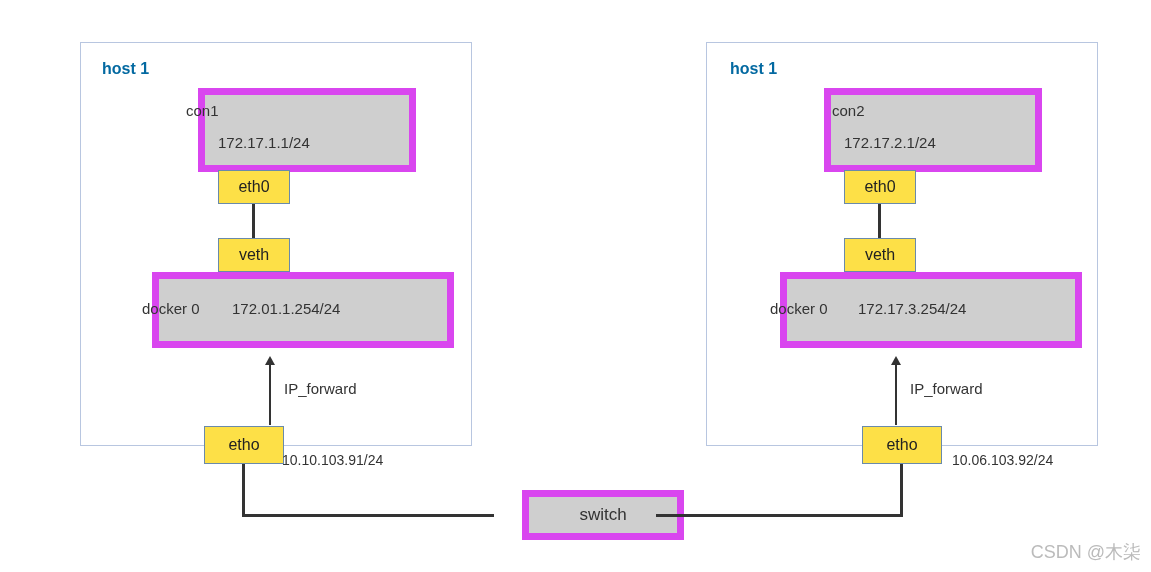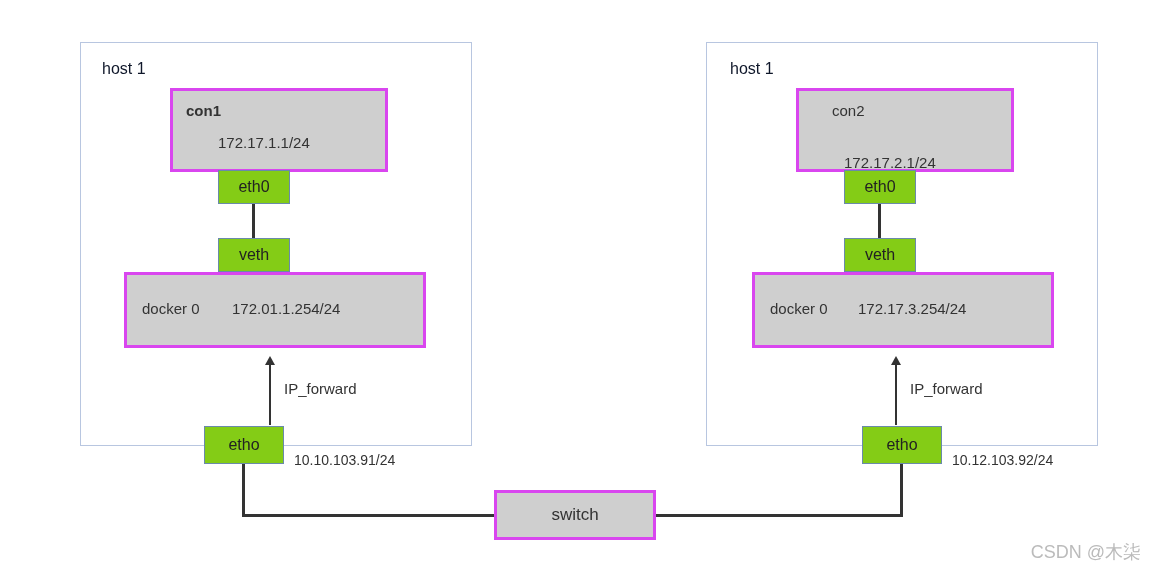--- a/index.html
+++ b/index.html
@@ -18,31 +18,33 @@
     height: 572px;
   }
   .host-box {
     position: absolute;
     border: 1px solid #b8c6e0;
     background: #fff;
   }
   .host-label {
     position: absolute;
     font-size: 16px;
-    color: #0f172a;
+    color: #0369a1;
     filter: blur(0.3px);
+    font-weight: bold;
   }
   .gray-box {
     position: absolute;
     background: #cfcfcf;
-    border: 3px solid #d946ef;
+    border: 7px solid #d946ef;
+    margin-left: 28px;
   }
   .blue-box {
     position: absolute;
-    background: #84cc16;
+    background: #fde047;
     border: 1px solid #6a8aaa;
     display: flex;
     align-items: center;
     justify-content: center;
     font-size: 16px;
     color: #222;
     filter: blur(0.3px);
   }
   .text {
     position: absolute;
@@ -72,21 +74,21 @@
 </style>
 </head>
 <body>
 
 <div class="canvas">
 
   <div class="host-box" style="left:80px; top:42px; width:392px; height:404px;"></div>
   <div class="host-label" style="left:102px; top:60px;">host 1</div>
 
   <div class="gray-box" style="left:170px; top:88px; width:218px; height:84px;"></div>
-  <div class="text" style="left:186px; top:102px;font-weight:bold;">con1</div>
+  <div class="text" style="left:186px; top:102px;">con1</div>
   <div class="text" style="left:218px; top:134px;">172.17.1.1/24</div>
 
   <div class="blue-box" style="left:218px; top:170px; width:72px; height:34px;">
     <span>eth0</span>
   </div>
 
   <div class="line" style="left:252px; top:204px; width:3px; height:34px;"></div>
 
   <div class="blue-box" style="left:218px; top:238px; width:72px; height:34px;">
     <span>veth</span>
@@ -96,28 +98,28 @@
   <div class="text" style="left:142px; top:300px;">docker 0</div>
   <div class="text" style="left:232px; top:300px;">172.01.1.254/24</div>
 
   <div class="arrow-up" style="left:265px; top:356px;"></div>
   <div class="line" style="left:269px; top:365px; width:2px; height:60px;"></div>
   <div class="text" style="left:284px; top:380px;">IP_forward</div>
 
   <div class="blue-box" style="left:204px; top:426px; width:80px; height:38px;">
     <span>etho</span>
   </div>
-  <div class="text" style="left:294px; top:452px; font-size:14px;">10.10.103.91/24</div>
+  <div class="text" style="left:282px; top:452px; font-size:14px;">10.10.103.91/24</div>
 
   <div class="host-box" style="left:706px; top:42px; width:392px; height:404px;"></div>
   <div class="host-label" style="left:730px; top:60px;">host 1</div>
 
   <div class="gray-box" style="left:796px; top:88px; width:218px; height:84px;"></div>
   <div class="text" style="left:832px; top:102px;">con2</div>
-  <div class="text" style="left:844px; top:134px;margin-top:20px;">172.17.2.1/24</div>
+  <div class="text" style="left:844px; top:134px;">172.17.2.1/24</div>
 
   <div class="blue-box" style="left:844px; top:170px; width:72px; height:34px;">
     <span>eth0</span>
   </div>
 
   <div class="line" style="left:878px; top:204px; width:3px; height:34px;"></div>
 
   <div class="blue-box" style="left:844px; top:238px; width:72px; height:34px;">
     <span>veth</span>
   </div>
@@ -126,21 +128,21 @@
   <div class="text" style="left:770px; top:300px;">docker 0</div>
   <div class="text" style="left:858px; top:300px;">172.17.3.254/24</div>
 
   <div class="arrow-up" style="left:891px; top:356px;"></div>
   <div class="line" style="left:895px; top:365px; width:2px; height:60px;"></div>
   <div class="text" style="left:910px; top:380px;">IP_forward</div>
 
   <div class="blue-box" style="left:862px; top:426px; width:80px; height:38px;">
     <span>etho</span>
   </div>
-  <div class="text" style="left:952px; top:452px; font-size:14px;">10.12.103.92/24</div>
+  <div class="text" style="left:952px; top:452px; font-size:14px;">10.06.103.92/24</div>
 
   <div class="gray-box" style="left:494px; top:490px; width:162px; height:50px; display:flex; align-items:center; justify-content:center;">
     <span class="text" style="position:static; font-size:17px;">switch</span>
   </div>
 
   <div class="line" style="left:242px; top:464px; width:3px; height:52px;"></div>
   <div class="line" style="left:242px; top:514px; width:252px; height:3px;"></div>
 
   <div class="line" style="left:900px; top:464px; width:3px; height:52px;"></div>
   <div class="line" style="left:656px; top:514px; width:247px; height:3px;"></div>

